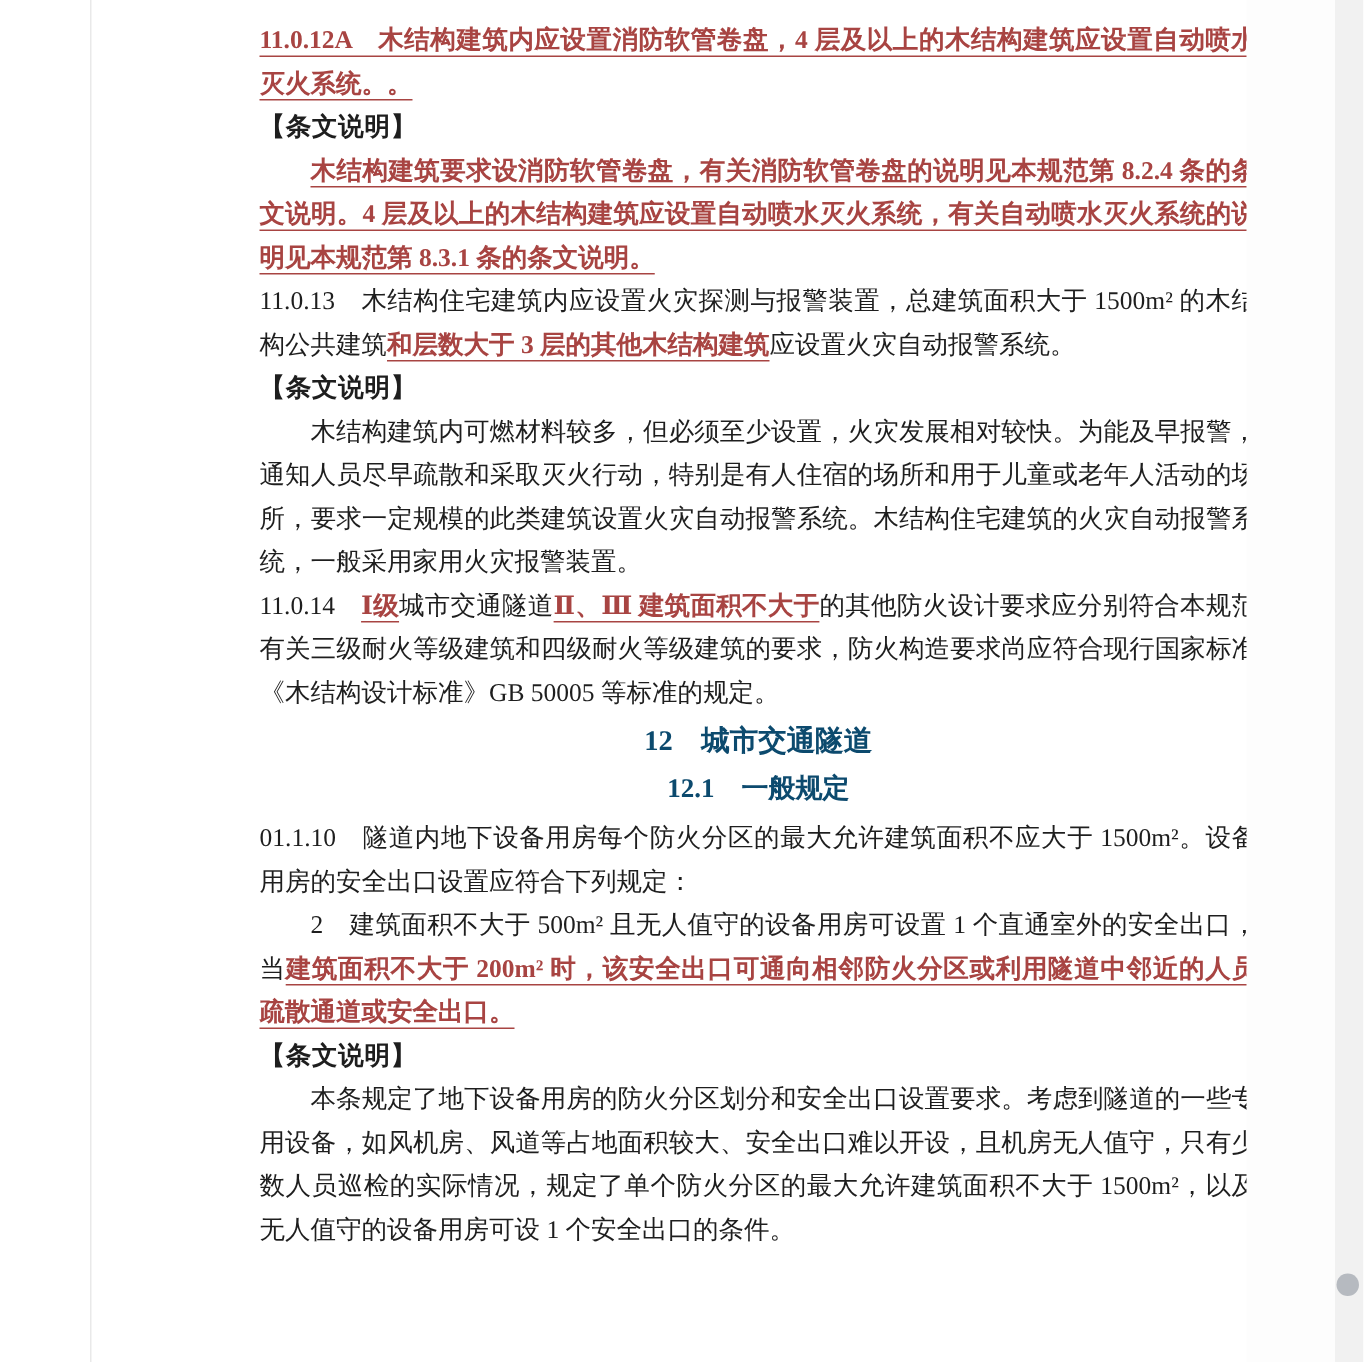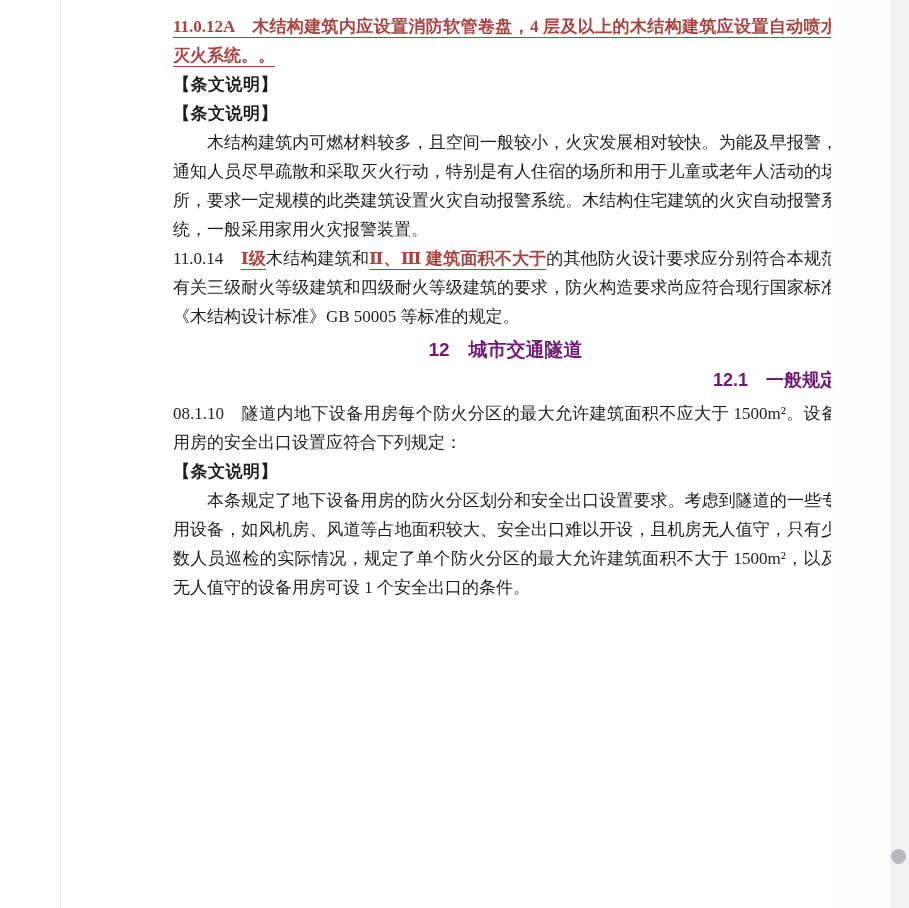--- a/index.html
+++ b/index.html
@@ -36,52 +36,55 @@
     font-weight:bold;letter-spacing:0.5px;
   }
   .red{
     color:#a84442;font-weight:600;
     text-decoration:underline;
     text-decoration-color:#a84442;
     text-decoration-thickness:1px;
     text-underline-offset:5px;
   }
   .h1,.h2{
-    font-family:Liberation Sans, sans-serif;
-    font-weight:bold;text-align:center;color:#701a75;
+    font-family:Liberation Serif, serif;
+    font-weight:bold;text-align:center;color:#0c4a6e;
     font-size:19px;line-height:29px;margin:4px 0 2px 0;text-indent:0;
   }
-  .h2{font-size:18px;margin:2px 0 4px 0;text-align:right;}
+  .h2{font-size:18px;margin:2px 0 4px 0;}
 </style>
 </head>
 <body>
 
 <div>
 
   <div class="page">
 
     <p><span class="red">11.0.12A　木结构建筑内应设置消防软管卷盘，4 层及以上的木结构建筑应设置自动喷水灭火系统。。</span></p>
 
     <p class="label">【条文说明】</p>
 
+    <p class="indent"><span class="red">木结构建筑要求设消防软管卷盘，有关消防软管卷盘的说明见本规范第 8.2.4 条的条文说明。4 层及以上的木结构建筑应设置自动喷水灭火系统，有关自动喷水灭火系统的说明见本规范第 8.3.1 条的条文说明。</span></p>
 
+    <p><span>11.0.13　木结构住宅建筑内应设置火灾探测与报警装置，总建筑面积大于 1500m² 的木结构公共建筑</span><span class="red">和层数大于 3 层的其他木结构建筑</span><span>应设置火灾自动报警系统。</span></p>
 
     <p class="label">【条文说明】</p>
 
-    <p class="indent"><span>木结构建筑内可燃材料较多，且空间一般较小，火灾发展相对较快。为能及早报警，通知人员尽早疏散和采取灭火行动，特别是有人住宿的场所和用于儿童或老年人活动的场所，要求一定规模的此类建筑设置火灾自动报警系统。木结构住宅建筑的火灾自动报警系统，一般采用家用火灾报警装置。</span></p>
+    <p class="indent"><span>木结构建筑内可燃材料较多，但必须至少设置，火灾发展相对较快。为能及早报警，通知人员尽早疏散和采取灭火行动，特别是有人住宿的场所和用于儿童或老年人活动的场所，要求一定规模的此类建筑设置火灾自动报警系统。木结构住宅建筑的火灾自动报警系统，一般采用家用火灾报警装置。</span></p>
 
-    <p><span>11.0.14　</span><span class="red">Ⅰ级</span><span>木结构建筑和</span><span class="red">Ⅱ、Ⅲ 建筑面积不大于</span><span>的其他防火设计要求应分别符合本规范有关三级耐火等级建筑和四级耐火等级建筑的要求，防火构造要求尚应符合现行国家标准《木结构设计标准》GB 50005 等标准的规定。</span></p>
+    <p><span>11.0.14　</span><span class="red">Ⅰ级</span><span>城市交通隧道</span><span class="red">Ⅱ、Ⅲ 建筑面积不大于</span><span>的其他防火设计要求应分别符合本规范有关三级耐火等级建筑和四级耐火等级建筑的要求，防火构造要求尚应符合现行国家标准《木结构设计标准》GB 50005 等标准的规定。</span></p>
 
     <p class="h1">12　城市交通隧道</p>
 
     <p class="h2">12.1　一般规定</p>
 
-    <p><span>08.1.10　隧道内地下设备用房每个防火分区的最大允许建筑面积不应大于 1500m²。设备用房的安全出口设置应符合下列规定：</span></p>
+    <p><span>01.1.10　隧道内地下设备用房每个防火分区的最大允许建筑面积不应大于 1500m²。设备用房的安全出口设置应符合下列规定：</span></p>
 
 
+    <p class="indent"><span>2　建筑面积不大于 500m² 且无人值守的设备用房可设置 1 个直通室外的安全出口，当</span><span class="red">建筑面积不大于 200m² 时，该安全出口可通向相邻防火分区或利用隧道中邻近的人员疏散通道或安全出口。</span></p>
 
     <p class="label">【条文说明】</p>
 
     <p class="indent"><span>本条规定了地下设备用房的防火分区划分和安全出口设置要求。考虑到隧道的一些专用设备，如风机房、风道等占地面积较大、安全出口难以开设，且机房无人值守，只有少数人员巡检的实际情况，规定了单个防火分区的最大允许建筑面积不大于 1500m²，以及无人值守的设备用房可设 1 个安全出口的条件。</span></p>
 
   </div>
 
   <div class="right-bg"></div>
 
   <div class="scroll-track">

